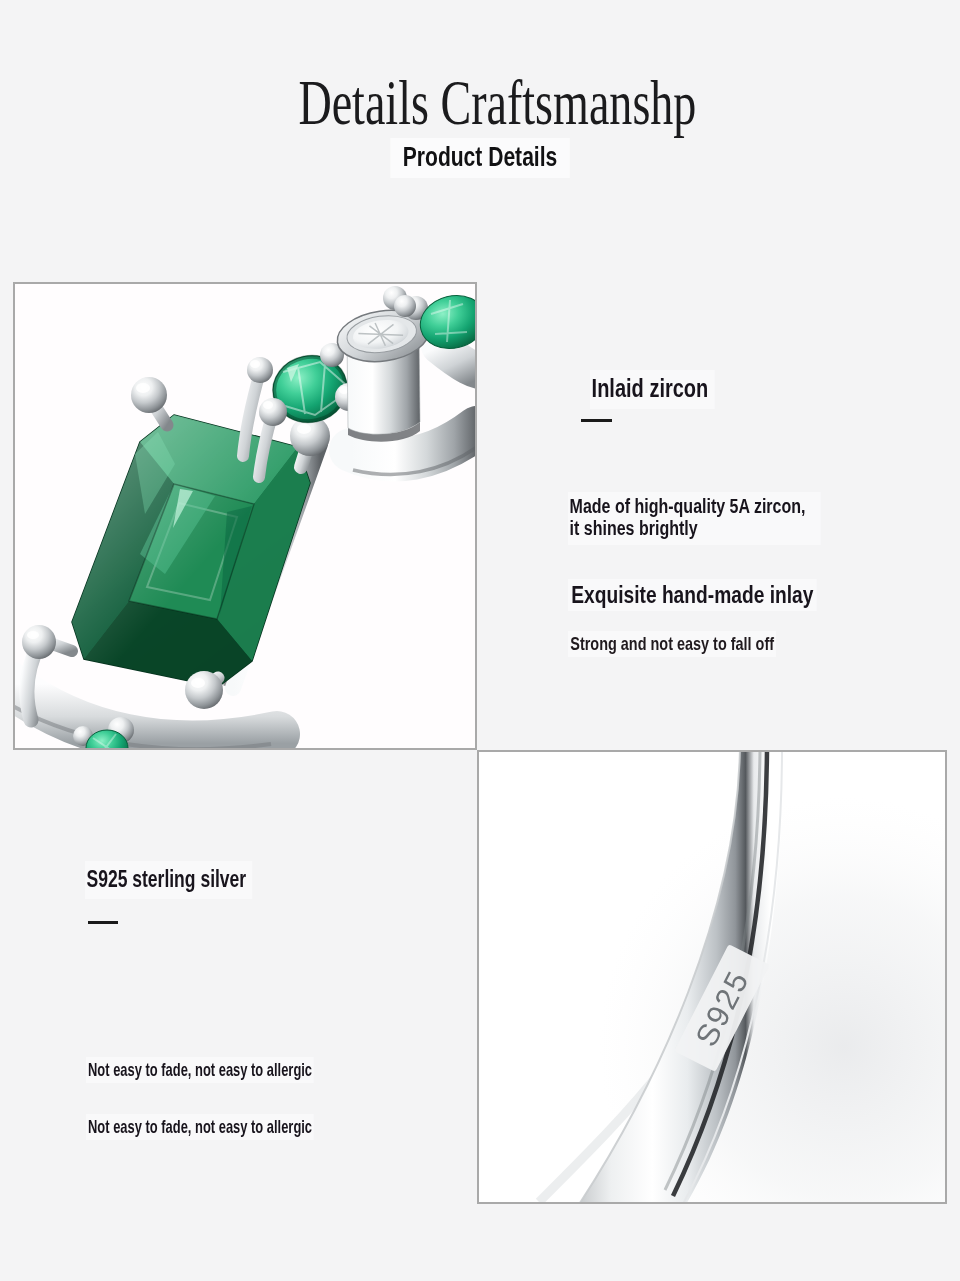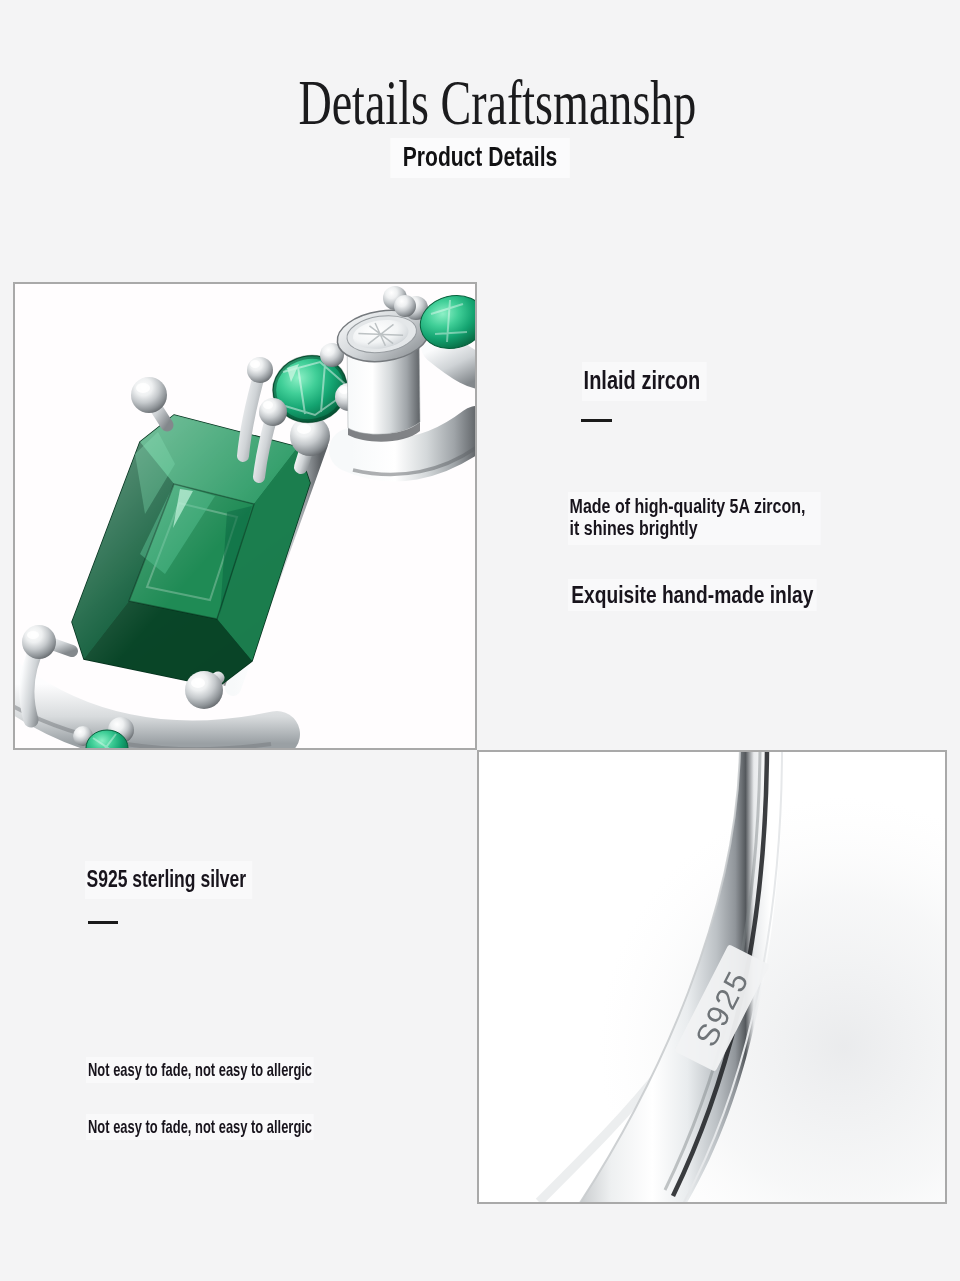--- a/index.html
+++ b/index.html
@@ -220,29 +220,32 @@
         <circle cx="390" cy="22" r="11" fill="url(#g-sph)"></circle>
         <circle cx="452" cy="25" r="12" fill="url(#g-sph)"></circle>
         <g transform="rotate(-14 438 38)">
           <ellipse cx="438" cy="38" rx="33" ry="26" fill="url(#g-grn)" stroke="#07603c"></ellipse>
         </g>
         <path d="M416,30 L448,20 M420,50 L452,48 M435,16 L432,58" stroke="rgba(255,255,255,.4)" stroke-width="2" fill="none"></path>
       </g>
     </svg>
   </figure>
 
-  <h2 class="chip" id="h-zircon" style="margin:4px;">
+  <h2 class="chip" id="h-zircon" style="margin:12px;">
     <span class="tx">Inlaid zircon</span>
   </h2>
   <div class="divider" id="dv-zircon"></div>
   <div class="chip wrapblock" id="p-zircon-1">
     <span class="tx">Made of high-quality 5A zircon, it shines brightly</span>
   </div>
   <div class="chip" id="p-zircon-2">
     <span class="tx">Exquisite hand-made inlay</span>
+  </div>
+  <div class="chip" id="p-zircon-3">
+    <span class="tx">Strong and not easy to fall off</span>
   </div>
 
   <h2 class="chip" id="h-silver" style="margin:0;">
     <span class="tx">S925 sterling silver</span>
   </h2>
   <div class="divider" id="dv-silver"></div>
   <div class="chip" id="p-silver-2">
     <span class="tx">Not easy to fade, not easy to allergic</span>
   </div>
   <div class="chip" id="p-silver-3">

